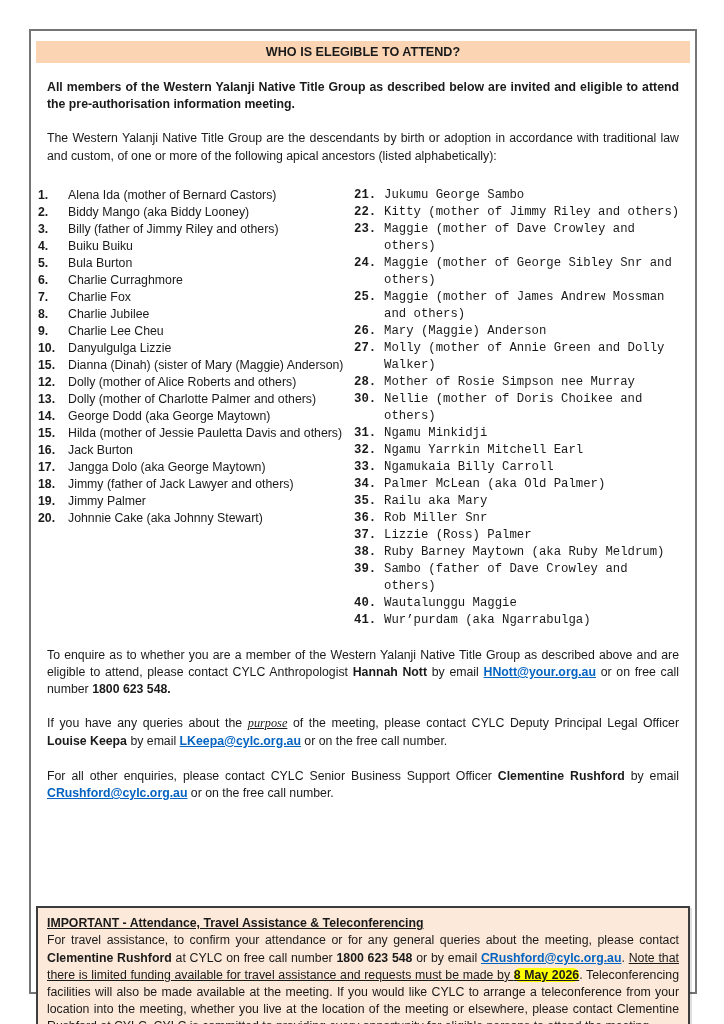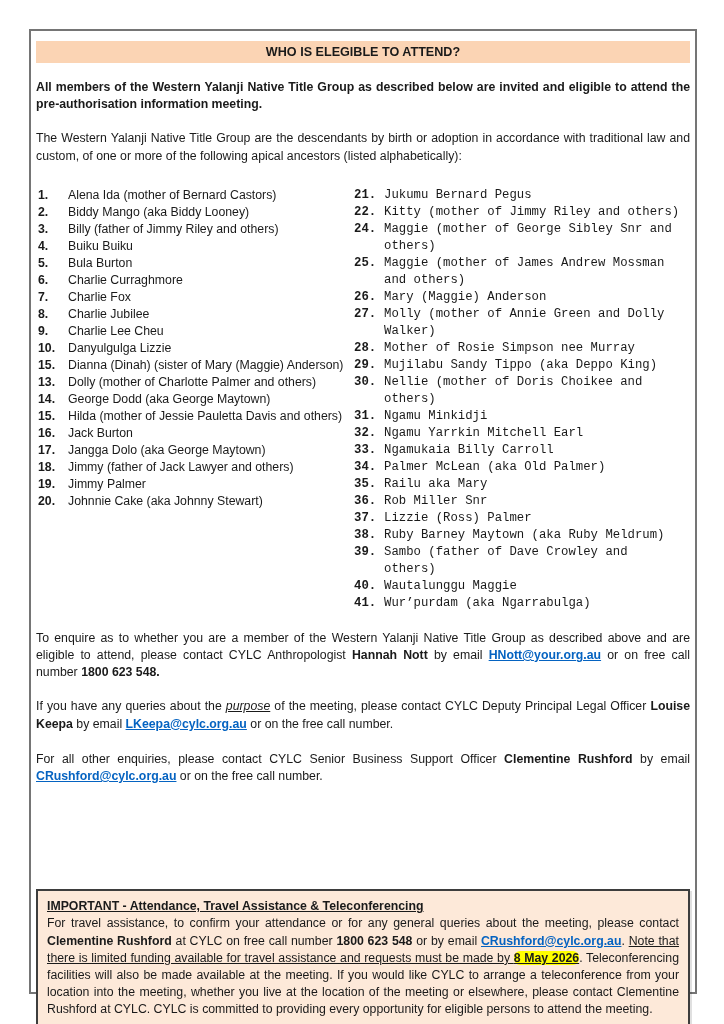--- a/index.html
+++ b/index.html
@@ -27,21 +27,21 @@
     padding:10px 5px 0 5px;
   }
   .header-band{
     height:22px;line-height:22px;
     background:var(--band);
     text-align:center;
     font-weight:bold;
     font-size:12.6px;
     margin-bottom:16px;
   }
-  p.para{margin:0;line-height:17.2px;}
+  p.para{margin:11px;line-height:17.2px;}
   .just{text-align:justify;}
   .intro-bold{font-weight:bold;margin-bottom:17px !important;}
   .intro-normal{margin-bottom:22px !important;}
   .list-wrap{
     display:flex;
     margin:0 0 18px 2px;
     line-height:17px;
   }
   .col-left{width:316px;flex:0 0 316px;}
   .col-right{flex:1 1 auto;padding-right:6px;font-family:Liberation Mono, monospace;}
@@ -60,21 +60,21 @@
     box-shadow:2px 2px 0 rgba(0,0,0,0.12);
   }
   .box-heading{
     font-weight:bold;
     text-decoration:underline;
     line-height:17.2px;
   }
   .box-body{line-height:17.2px;}
   .seg-b{font-weight:bold;}
   .seg-link{color:var(--link);font-weight:bold;text-decoration:underline;cursor:pointer;}
-  .seg-iu{font-style:italic;text-decoration:underline;}
+  .seg-iu{font-style:italic;text-decoration:underline;font-family:Liberation Serif, serif;}
   .seg-u{text-decoration:underline;}
   .seg-hl{background:var(--hl);font-weight:bold;text-decoration:underline;border-radius:6px;}
 </style>
 </head>
 <body>
 
 <div class="sheet">
   <div class="page-frame">
 
     <div class="header-band">
@@ -125,20 +125,24 @@
           </div>
           <div class="li">
             <span class="num">10.</span>
             <span class="nm">Danyulgulga Lizzie</span>
           </div>
           <div class="li">
             <span class="num">15.</span>
             <span class="nm">Dianna (Dinah) (sister of Mary (Maggie) Anderson)</span>
           </div>
           <div class="li">
+            <span class="num">12.</span>
+            <span class="nm">Dolly (mother of Alice Roberts and others)</span>
+          </div>
+          <div class="li">
             <span class="num">13.</span>
             <span class="nm">Dolly (mother of Charlotte Palmer and others)</span>
           </div>
           <div class="li">
             <span class="num">14.</span>
             <span class="nm">George Dodd (aka George Maytown)</span>
           </div>
           <div class="li">
             <span class="num">15.</span>
             <span class="nm">Hilda (mother of Jessie Pauletta Davis and others)</span>
@@ -160,49 +164,49 @@
             <span class="nm">Jimmy Palmer</span>
           </div>
           <div class="li">
             <span class="num">20.</span>
             <span class="nm">Johnnie Cake (aka Johnny Stewart)</span>
           </div>
         </div>
       <div class="col-right">
           <div class="li">
             <span class="num">21.</span>
-            <span class="nm">Jukumu Bernard Pegus</span>
+            <span class="nm">Jukumu George Sambo</span>
           </div>
           <div class="li">
             <span class="num">22.</span>
             <span class="nm">Kitty (mother of Jimmy Riley and others)</span>
           </div>
           <div class="li">
+            <span class="num">23.</span>
+            <span class="nm">Maggie (mother of Dave Crowley and others)</span>
+          </div>
+          <div class="li">
             <span class="num">24.</span>
             <span class="nm">Maggie (mother of George Sibley Snr and others)</span>
           </div>
           <div class="li">
             <span class="num">25.</span>
             <span class="nm">Maggie (mother of James Andrew Mossman and others)</span>
           </div>
           <div class="li">
             <span class="num">26.</span>
             <span class="nm">Mary (Maggie) Anderson</span>
           </div>
           <div class="li">
             <span class="num">27.</span>
             <span class="nm">Molly (mother of Annie Green and Dolly Walker)</span>
           </div>
           <div class="li">
             <span class="num">28.</span>
             <span class="nm">Mother of Rosie Simpson nee Murray</span>
-          </div>
-          <div class="li">
-            <span class="num">29.</span>
-            <span class="nm">Mujilabu Sandy Tippo (aka Deppo King)</span>
           </div>
           <div class="li">
             <span class="num">30.</span>
             <span class="nm">Nellie (mother of Doris Choikee and others)</span>
           </div>
           <div class="li">
             <span class="num">31.</span>
             <span class="nm">Ngamu Minkidji</span>
           </div>
           <div class="li">

